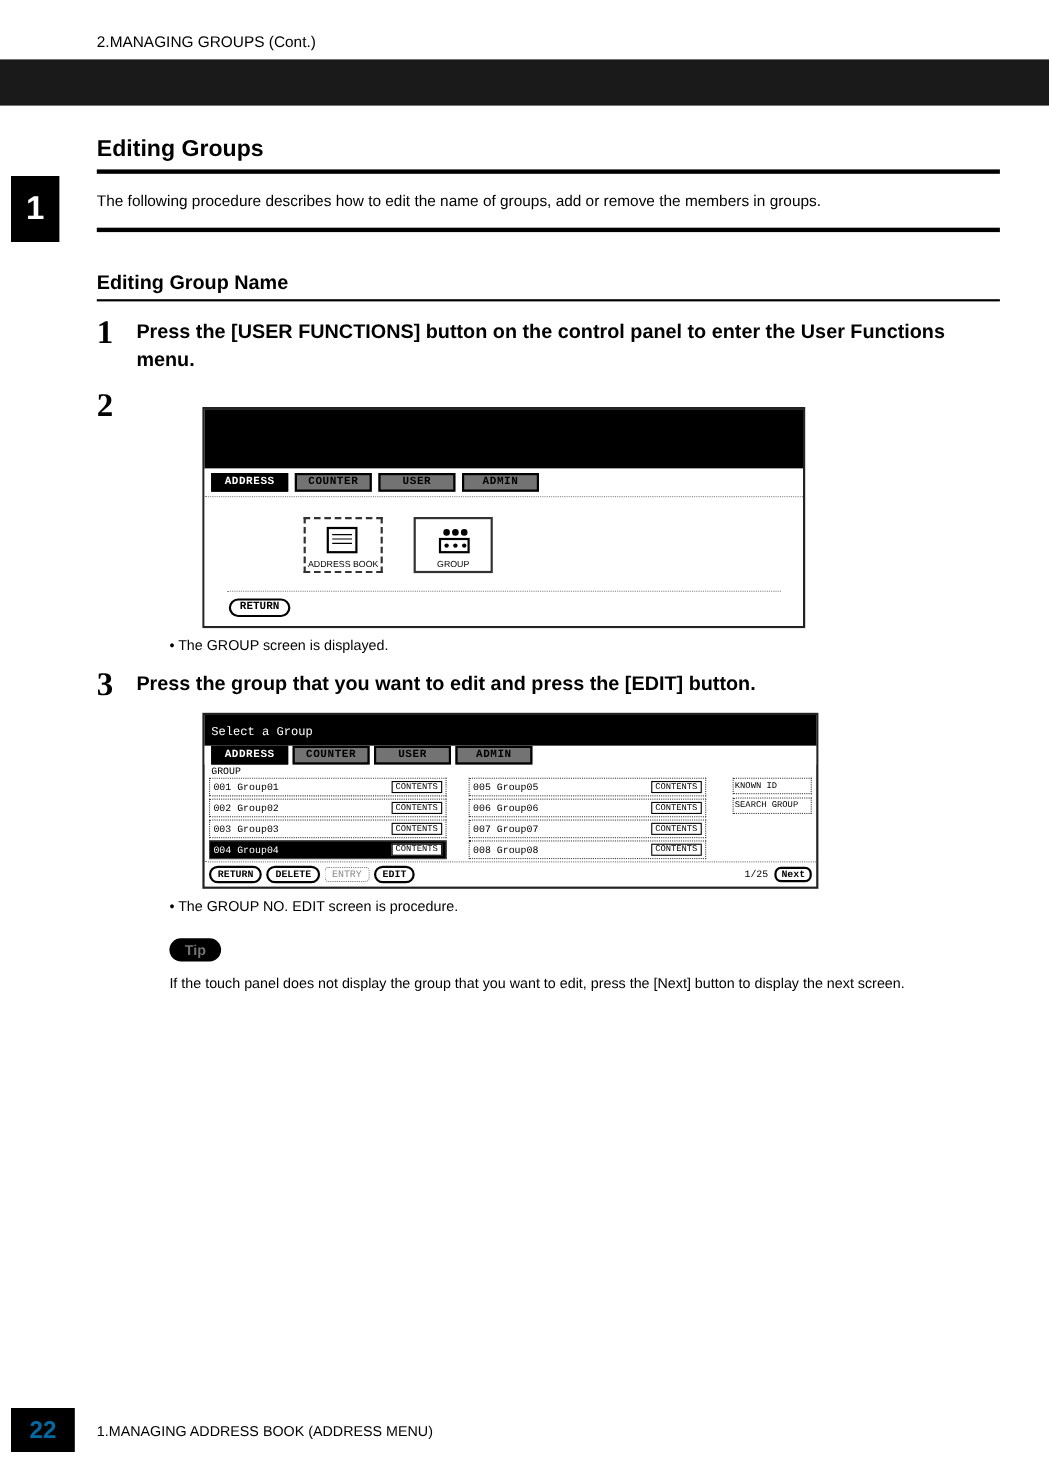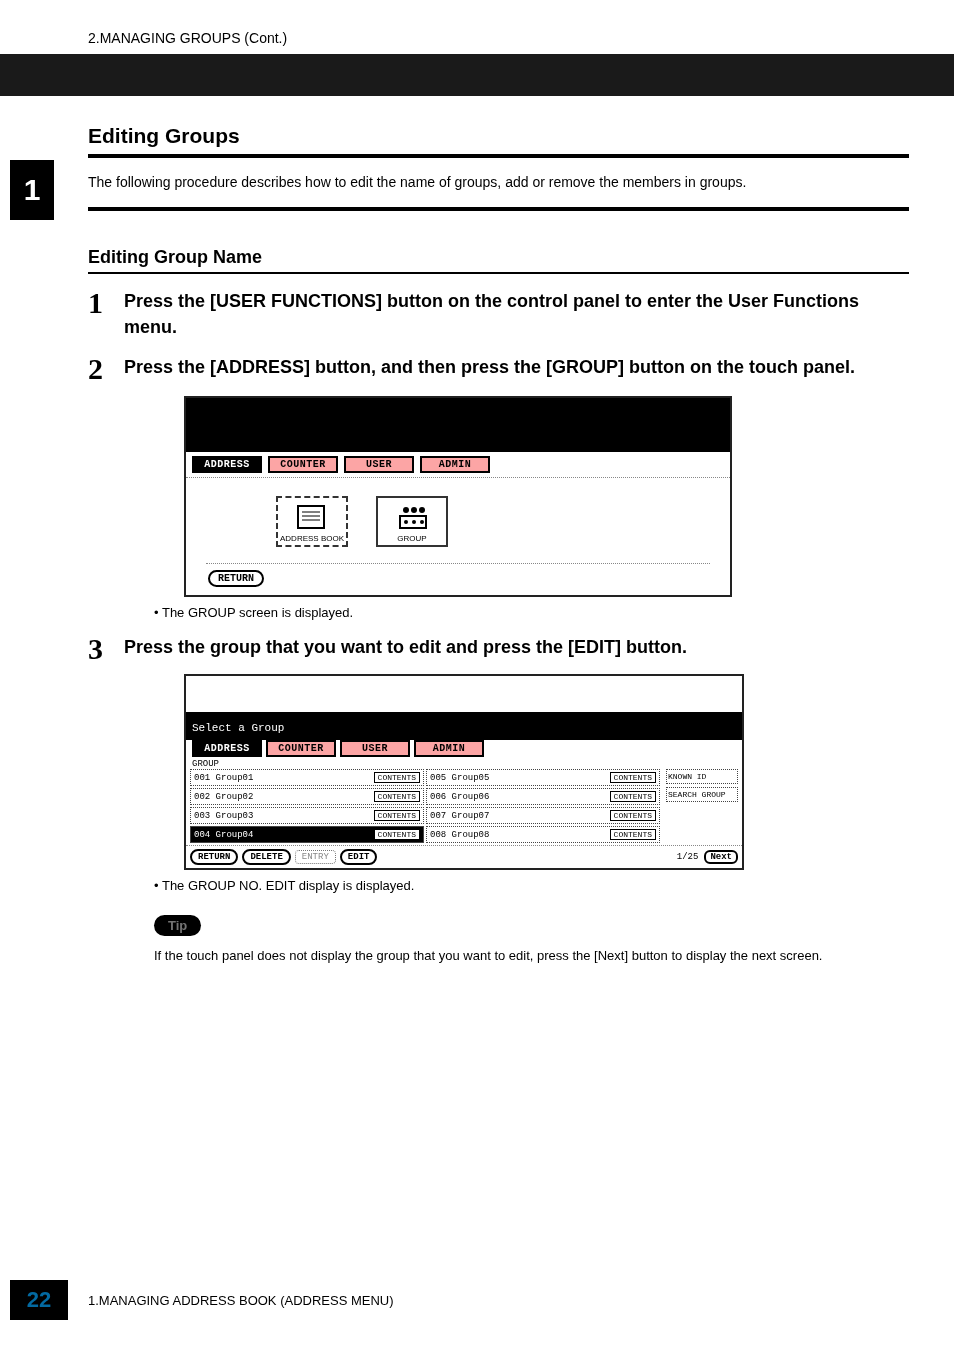--- a/index.html
+++ b/index.html
@@ -35,21 +35,21 @@
   .step-num { font-size: 30px; font-weight: bold; line-height: 1; min-width: 26px; font-family: Georgia, 'Times New Roman', serif; }
   .step-body { flex: 1; }
   .step-text { font-size: 18px; font-weight: bold; line-height: 1.45; }
 
   .lcd-wrap { margin: 16px 0 8px 60px; width: 548px; border: 2px solid #222; }
   .lcd-top { background: #000; height: 54px; }
   .lcd-tabs { display: flex; gap: 6px; padding: 4px 6px; background: #fff; }
   .lcd-tab {
     border: 2px solid #000; padding: 1px 6px; font-size: 10px; font-weight: bold;
     font-family: 'Courier New', monospace; letter-spacing: 0.5px;
-    min-width: 70px; text-align: center; background: #fca5a5;
+    min-width: 70px; text-align: center; background: #737373;
   }
   .lcd-tab.active { background: #000; color: #fff; }
   .lcd-body { background: #fff; padding: 18px 20px 6px; border-top: 1px dotted #888; }
   .lcd-icons { display: flex; gap: 28px; margin-left: 70px; margin-bottom: 16px; }
   .lcd-icon {
     width: 72px; border: 2px dashed #333; text-align: center; padding: 4px 2px 2px;
     font-size: 8px; font-family: Liberation Sans, sans-serif;
   }
   .lcd-icon.active { border-style: solid; }
   .lcd-icon svg { display: block; margin: 0 auto 2px; }
@@ -58,24 +58,24 @@
     display: inline-block; border: 2px solid #000; border-radius: 10px;
     padding: 1px 8px; font-size: 10px; font-weight: bold;
     font-family: 'Courier New', monospace;
   }
 
   .bullet-note { font-size: 13px; margin-left: 30px; margin-top: 6px; }
   .bullet-note::before { content: "•  "; }
 
   
   .lcd2-wrap { margin: 14px 0 8px 60px; width: 560px; border: 2px solid #222; }
-  .lcd2-top { background: #000; color: #fff; padding: 10px 6px 6px; font-size: 11px; font-family: 'Courier New', monospace; margin-top: 36px; }
+  .lcd2-top { background: #000; color: #fff; padding: 10px 6px 6px; font-size: 11px; font-family: 'Courier New', monospace; }
   .lcd2-tabs { display: flex; gap: 4px; padding: 0 6px 0; background: #fff; }
   .lcd2-section-label { font-size: 9px; font-family: 'Courier New', monospace; padding: 2px 6px 0; }
-  .lcd2-grid { display: flex; padding: 0 4px; gap: 2px; font-family: 'Courier New', monospace; }
+  .lcd2-grid { display: flex; padding: 0 4px; gap: 20px; font-family: 'Courier New', monospace; }
   .lcd2-col-left, .lcd2-col-right { flex: 1; }
   .lcd2-right-side { width: 76px; padding-left: 4px; }
   .group-row {
     display: flex; align-items: center; justify-content: space-between;
     border: 1px dotted #444; font-size: 9px; padding: 2px 3px; margin-bottom: 2px;
     background: #fff;
   }
   .group-row.selected { background: #000; color: #fff; border-style: solid; }
   .group-row.selected .contents-btn { background: #fff; color: #000; }
   .contents-btn {
@@ -130,21 +130,20 @@
     <div class="step">
       <div class="step-num">1</div>
       <div class="step-body">
         <p class="step-text">Press the [USER FUNCTIONS] button on the control panel to enter the User Functions menu.</p>
       </div>
     </div>
 
     <div class="step">
       <div class="step-num">2</div>
       <div class="step-body">
-        <p class="step-text">Press the [ADDRESS] button, and then press the [GROUP] button on the touch panel.</p>
 
         <div class="lcd-wrap">
           <div class="lcd-top"></div>
           <div class="lcd-tabs">
             <div class="lcd-tab active">ADDRESS</div>
             <div class="lcd-tab">COUNTER</div>
             <div class="lcd-tab">USER</div>
             <div class="lcd-tab">ADMIN</div>
           </div>
           <div class="lcd-body">
@@ -242,21 +241,21 @@
             <span class="sm-btn">DELETE</span>
             <span class="sm-btn ghost">ENTRY</span>
             <span class="sm-btn">EDIT</span>
             <span class="pager">
               <span><span>1</span>/<span>25</span></span>
               <span class="next-btn">Next</span>
             </span>
           </div>
         </div>
 
-        <p class="bullet-note">The GROUP NO. EDIT display is displayed.</p>
+        <p class="bullet-note">The GROUP NO. EDIT screen is procedure.</p>
 
         <div class="tip-pill">Tip</div>
         <p class="tip-text">If the touch panel does not display the group that you want to edit, press the [Next] button to display the next screen.</p>
       </div>
     </div>
 
   </div>
 </div>
 
 <div class="footer">

